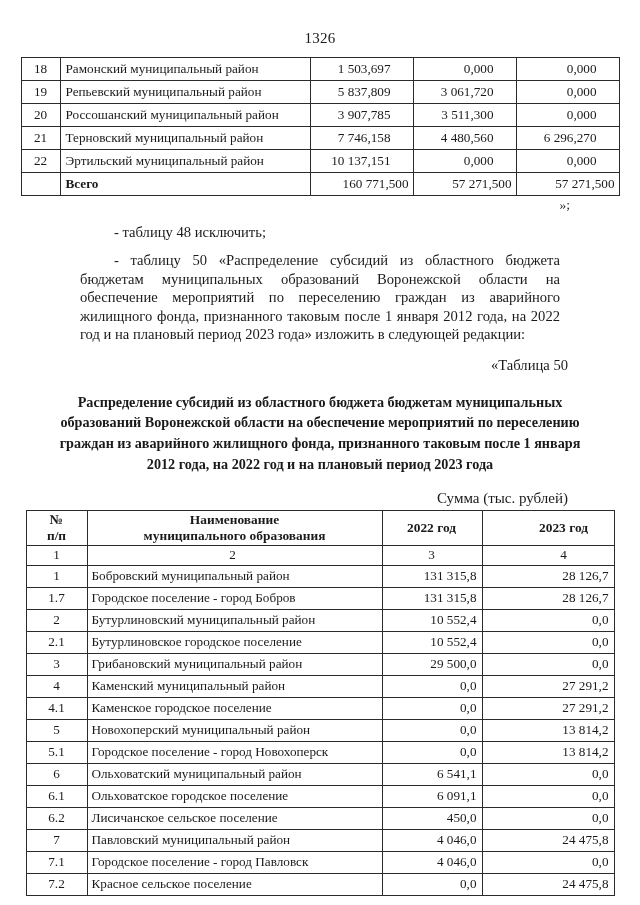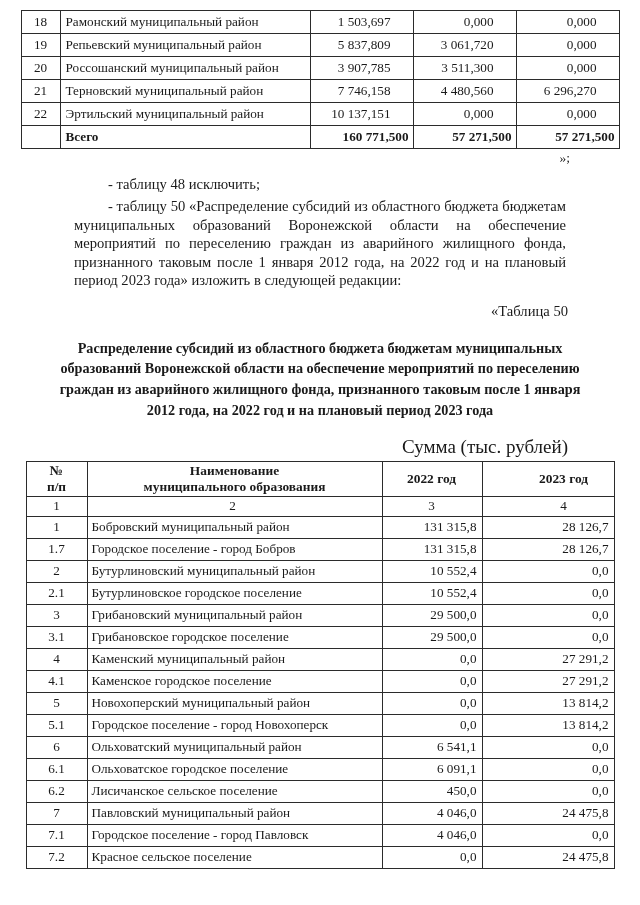--- a/index.html
+++ b/index.html
@@ -52,39 +52,39 @@
     width: 500px;
     margin: 10px auto 0 auto;
   }
   .table-top td {
     height: 20px;
   }
   .t-num      { width: 30px;  text-align: center; margin-top: 12px; }
   .t-name     { width: 240px; text-align: left; padding-left: 5px; }
   .t-val      { width: 76px;  text-align: right; padding-right: 22px; }
   .t-total-lbl{ text-align: left; padding-left: 5px; font-weight: bold; }
-  .t-total-val{ text-align: right; padding-right: 4px; font-weight: bold; }
+  .t-total-val{ text-align: right; padding-right: 4px; font-weight: normal; }
 
   
   .close-quote {
     text-align: right;
     font-size: 13.5px;
     margin: 1px 70px 0 0;
   }
 
   
   .body-text {
     margin: 9px 70px 0 70px;
     font-size: 14.6px;
     line-height: 1.265;
     text-align: justify;
     text-justify: inter-word;
   }
   .body-text p {
-    margin: 4px;
+    margin: 10px;
     text-indent: 34px;
   }
 
   
   .table-label {
     text-align: right;
     font-size: 14.6px;
     margin: 13px 72px 0 0;
   }
 
@@ -93,21 +93,21 @@
     text-align: center;
     font-weight: bold;
     font-size: 14.2px;
     line-height: 1.45;
     margin: 18px 58px 0 58px;
   }
 
   
   .sum-caption {
     text-align: right;
-    font-size: 19px;
+    font-size: 15px;
     margin: 16px 72px 3px 0;
   }
 
   
   .table-main {
     width: 518px;
     margin: 0 auto;
   }
   .table-main th,
   .table-main td {
@@ -128,20 +128,21 @@
     font-size: 13.2px;
     height: 17px;
   }
   .rownum-row td.col-name { text-align: center; padding-left: 0; }
 </style>
 </head>
 <body>
 
 <div class="page">
 
+  <div class="page-number">1326</div>
 
   <table class="table-top">
     <tbody id="top-body">
         <tr>
           <td class="t-num">18</td>
           <td class="t-name">Рамонский муниципальный район</td>
           <td class="t-val">1 503,697</td>
           <td class="t-val">0,000</td>
           <td class="t-val">0,000</td>
         </tr>
@@ -242,26 +243,20 @@
           <td class="col-y1">10 552,4</td>
           <td class="col-y2">0,0</td>
         </tr>
         <tr>
           <td class="col-np">3</td>
           <td class="col-name">Грибановский муниципальный район</td>
           <td class="col-y1">29 500,0</td>
           <td class="col-y2">0,0</td>
         </tr>
         <tr>
-          <td class="col-np">3.1</td>
-          <td class="col-name">Грибановское городское поселение</td>
-          <td class="col-y1">29 500,0</td>
-          <td class="col-y2">0,0</td>
-        </tr>
-        <tr>
           <td class="col-np">4</td>
           <td class="col-name">Каменский муниципальный район</td>
           <td class="col-y1">0,0</td>
           <td class="col-y2">27 291,2</td>
         </tr>
         <tr>
           <td class="col-np">4.1</td>
           <td class="col-name">Каменское городское поселение</td>
           <td class="col-y1">0,0</td>
           <td class="col-y2">27 291,2</td>

